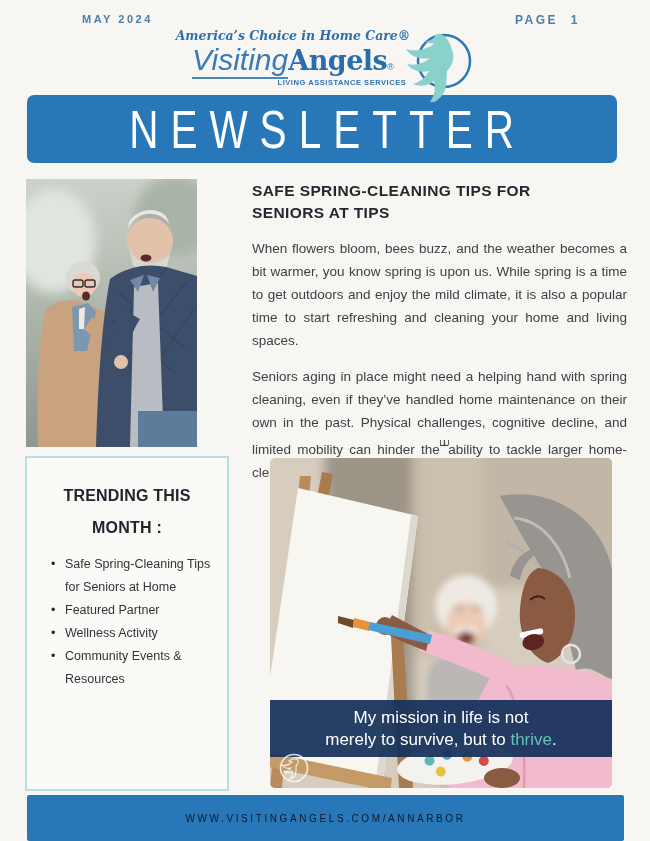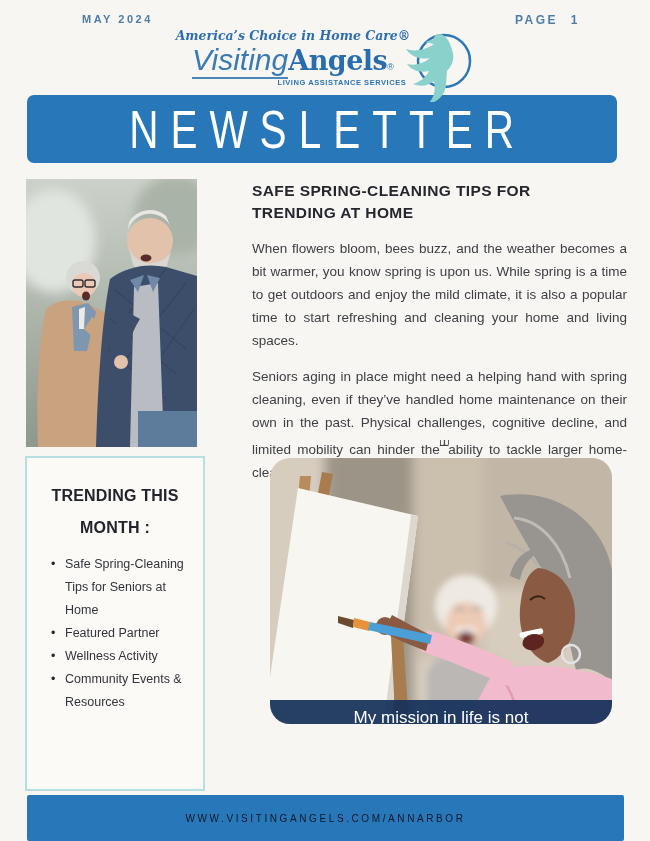--- a/index.html
+++ b/index.html
@@ -28,40 +28,40 @@
   .logo-sub{font-size:7.5px;font-weight:700;letter-spacing:0.55px;color:#2e74b2;
     text-align:right;margin-top:3px;padding-right:4px;}
   .logo-dove{margin-left:-6px;margin-top:0;}
   
   .banner{position:absolute;left:27px;top:95px;width:590px;height:68px;
     border-radius:7px;display:flex;align-items:center;justify-content:center;z-index:2;}
   .banner-title{color:#ffffff;font-size:54px;font-weight:400;letter-spacing:16px;
     padding-left:16px;transform:scaleX(0.75);white-space:nowrap;line-height:1;}
   
   .photo-couple{position:absolute;left:26px;top:179px;width:171px;height:268px;overflow:hidden;}
-  .trend-box{position:absolute;left:25px;top:456px;width:180px;height:335px;
+  .trend-box{position:absolute;left:25px;top:456px;width:204px;height:335px;
     border:2px solid #b5dfe1;background:#fbfaf7;box-sizing:border-box;}
   .trend-title{margin-top:22px;text-align:center;font-size:16px;font-weight:700;
     color:#23242b;line-height:32px;letter-spacing:0.2px;padding:0 18px;}
   .trend-list{list-style:none;margin:9px 0 0;padding:0 6px 0 24px;font-size:12.5px;
     color:#33343b;line-height:23px;}
   .trend-list li{position:relative;padding-left:14px;}
   .trend-list li::before{content:"\2022";position:absolute;left:0;top:0;color:#23242b;}
   
   .article{position:absolute;left:252px;top:180px;width:375px;}
   .article-title{font-size:15.5px;font-weight:700;color:#26262e;
     letter-spacing:0.4px;line-height:22px;}
   .article-title span{display:block;}
   .article p{margin:13px 0 0;font-size:13.5px;line-height:23px;color:#3f4045;
     text-align:justify;}
   .glitch{font-size:12px;letter-spacing:-1px;vertical-align:5px;
     text-decoration:line-through;color:#3f4045;}
   
-  .photo-card{position:absolute;left:270px;top:458px;width:342px;height:266px;
-    border-radius:20px;overflow:hidden;}
+  .photo-card{position:absolute;left:270px;top:458px;width:342px;height:330px;
+    border-radius:5px;overflow:hidden;}
   .quote-band{position:absolute;left:0;top:242px;width:100%;height:57px;
     display:flex;flex-direction:column;justify-content:center;text-align:center;color:#fff;}
   .quote-line{font-size:17px;line-height:22px;font-weight:500;}
   .quote-highlight{font-weight:400;}
   .dove-badge{position:absolute;left:8px;top:294px;width:32px;height:32px;opacity:0.8;}
   
   .footer-bar{position:absolute;left:27px;top:795px;width:597px;height:46px;
     display:flex;align-items:center;justify-content:center;border-radius:2px;}
   .footer-url{color:#0f172a;font-size:10px;letter-spacing:2.6px;font-weight:500;}
 </style>
@@ -151,21 +151,21 @@
       <li>Safe Spring-Cleaning Tips for Seniors at Home</li>
       <li>Featured Partner</li>
       <li>Wellness Activity</li>
       <li>Community Events &amp; Resources</li>
     </ul>
   </div>
 
   <div class="article">
     <div class="article-title">
       <span>SAFE SPRING-CLEANING TIPS FOR</span>
-      <span>TRENDING AT HOME</span>
+      <span>SENIORS AT TIPS</span>
     </div>
     <p>When flowers bloom, bees buzz, and the weather becomes a bit warmer, you know spring is upon us. While spring is a time to get outdoors and enjoy the mild climate, it is also a popular time to start refreshing and cleaning your home and living spaces.</p>
     <p><span>Seniors aging in place might need a helping hand with spring cleaning, even if they’ve handled home maintenance on their own in the past. Physical challenges, cognitive decline, and limited mobility can hinder the</span><span class="glitch">ᵁᵁ</span><span>ability to tackle larger home-cleaning projects alone.</span></p>
   </div>
 
   <div class="photo-card">
     <svg width="342" height="330" viewBox="0 0 342 330">
       <defs>
         <filter id="pb6">
             <feGaussianBlur stdDeviation="6"></feGaussianBlur>

